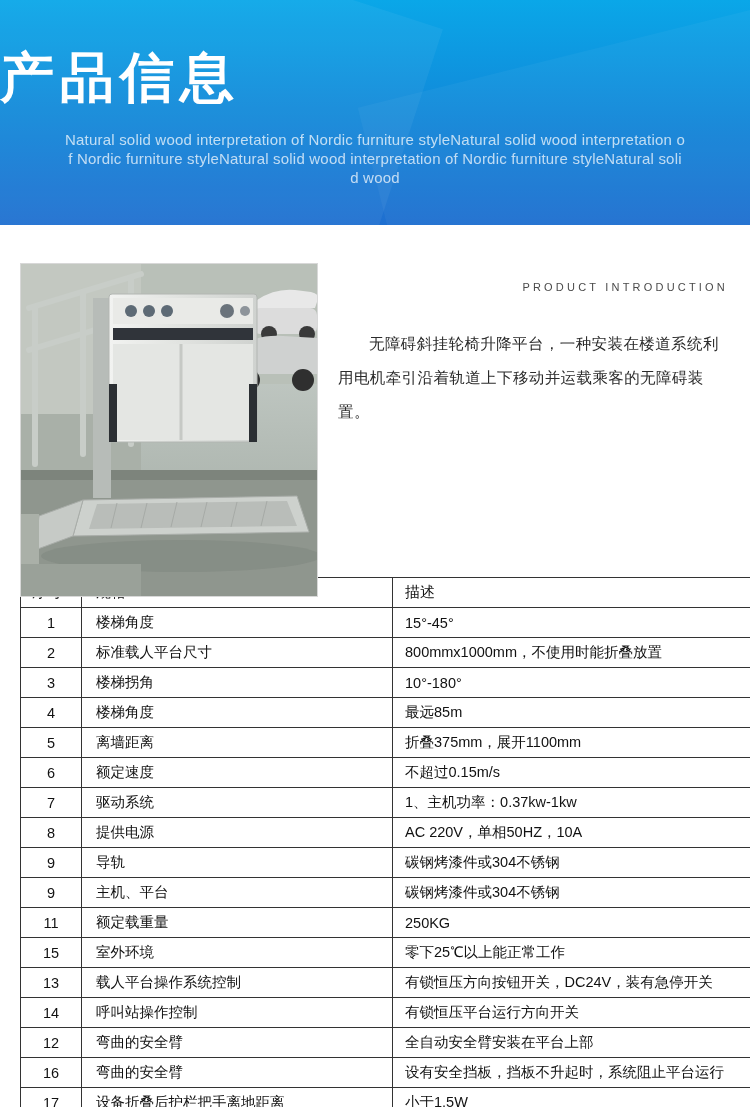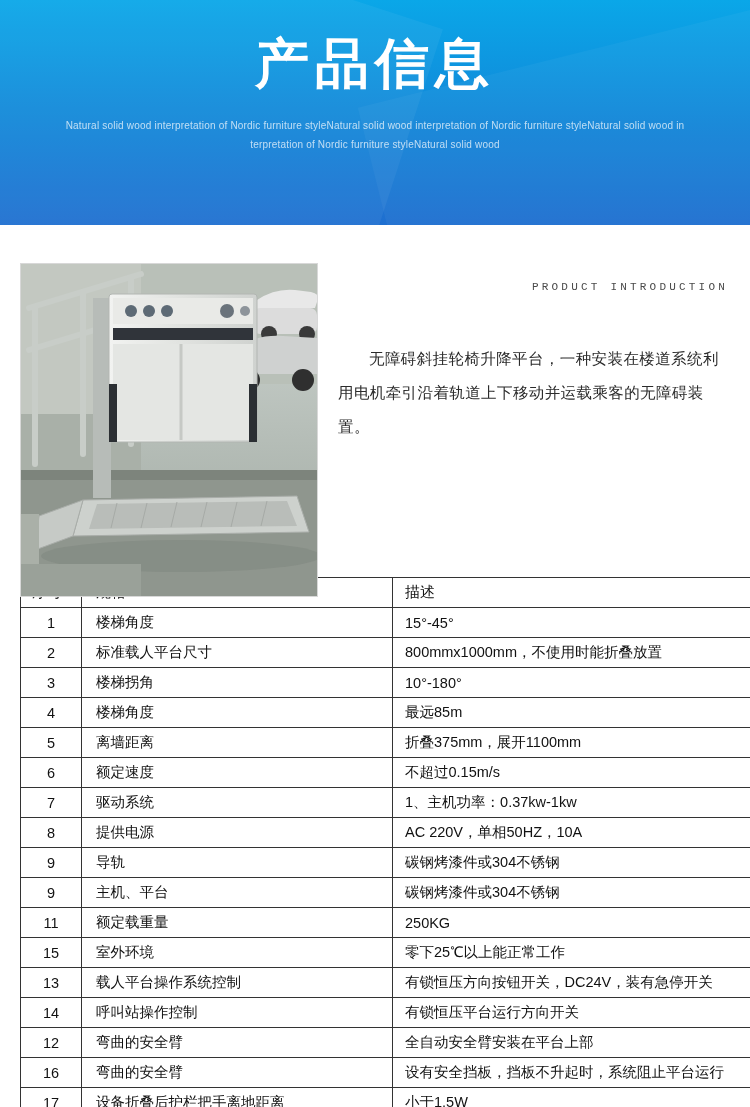--- a/index.html
+++ b/index.html
@@ -38,46 +38,44 @@
     position: absolute;
     right: -160px;
     top: 40px;
     width: 520px;
     height: 330px;
     background: rgba(255,255,255,0.04);
     transform: rotate(-14deg);
   }
   .banner-title {
     position: relative;
-    text-align: center;
-    padding-top: 32px;
+    padding-top: 46px;
     font-size: 54px;
     line-height: 1.15;
     letter-spacing: 6px;
     font-weight: bold;
     color: #ffffff;
   }
   .banner-sub {
     position: relative;
     margin: 22px auto 0;
     width: 620px;
     text-align: center;
-    font-size: 10px;
+    font-size: 15px;
     line-height: 19px;
     color: rgba(255,255,255,0.72);
     letter-spacing: 0.2px;
     word-break: break-all;
   }
 
   
   .intro {
     position: relative;
     width: 750px;
     height: 352px;
-    font-family: Liberation Mono, monospace;
   }
   .photo {
     position: absolute;
     left: 20px;
     top: 38px;
     width: 296px;
     height: 332px;
     border: 1px solid #d8d8d8;
     overflow: hidden;
     background: #c9cdc9;
@@ -91,21 +89,21 @@
     width: 392px;
   }
   .intro-eyebrow {
     text-align: right;
     font-size: 11px;
     letter-spacing: 3.2px;
     color: #4a4a4a;
     padding-right: 2px;
   }
   .intro-body {
-    margin-top: 50px;
+    margin-top: 34px;
     font-size: 15.5px;
     line-height: 34px;
     color: #2b2b2b;
     text-indent: 31px;
     letter-spacing: 0.4px;
   }
 
   
   .table-wrap {
     margin: 0 20px;

